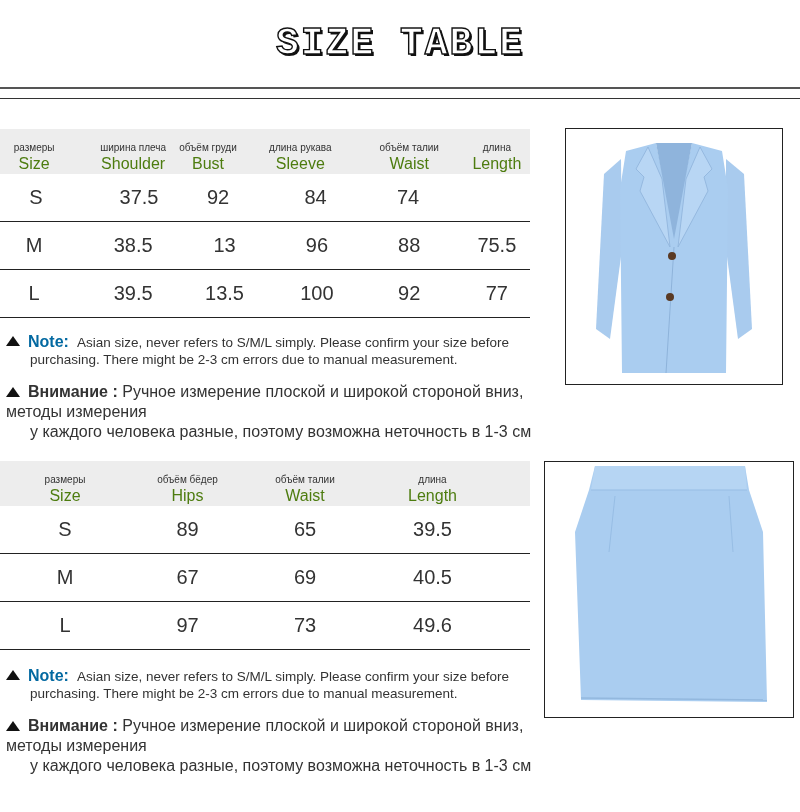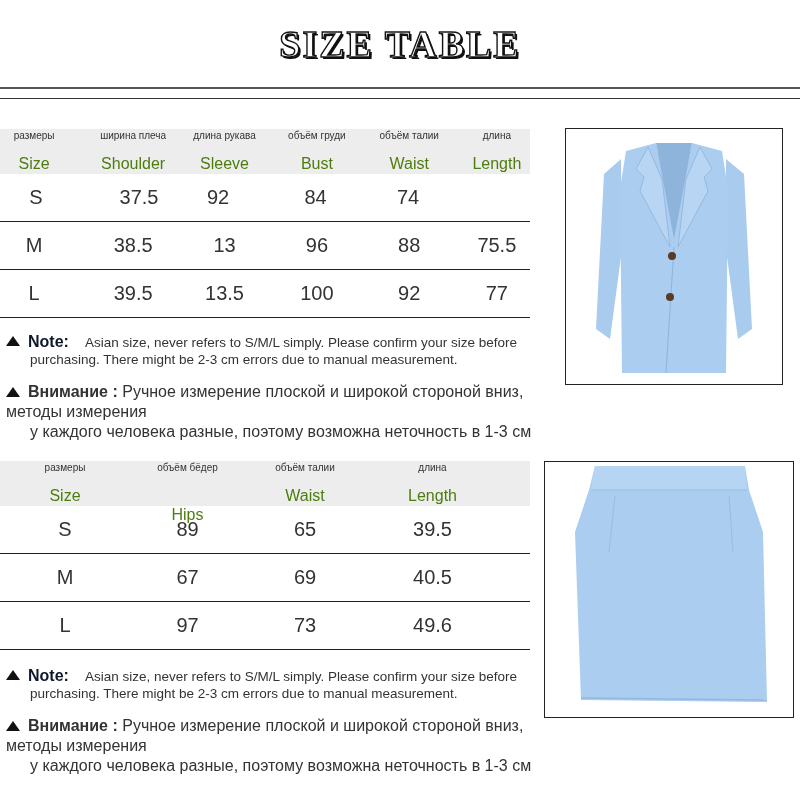--- a/index.html
+++ b/index.html
@@ -2,53 +2,53 @@
 <html><head>
   <meta charset="utf-8">
   <style>
     html, body { margin: 0; padding: 0; }
     body {
       width: 800px; height: 812px; background: #ffffff; position: relative; overflow: hidden;
       font-family: "Liberation Sans", "DejaVu Sans", sans-serif; color: #222;
     }
     .title {
       position: absolute; top: 22px; left: 0; width: 800px; text-align: center;
-      font-family: Liberation Serif, serif; font-weight: bold;
+      font-family: Liberation Mono, monospace; font-weight: bold;
       font-size: 38px; letter-spacing: 2px; color: #fff;
       -webkit-text-stroke: 1.4px #111;
       text-shadow: 2px 2px 0 #111;
     }
     .rule { position: absolute; left: 0; width: 800px; background: #555; }
     .rule.r1 { top: 87px; height: 2px; }
     .rule.r2 { top: 98px; height: 1px; background: #333; }
 
     .table { position: absolute; left: 0; width: 530px; }
     .t1 { top: 129px; }
     .t2 { top: 461px; }
     .thead { background: #ededed; height: 45px; display: flex; }
-    .th { display: flex; flex-direction: column; align-items: center; justify-content: space-between; text-align: center; }
+    .th { display: flex; flex-direction: column; align-items: center; justify-content: flex-end; text-align: center; }
     .th .ru { font-size: 10px; color: #333; line-height: 13px; }
     .th .en { font-size: 16px; color: #4d7c0f; line-height: 20px; }
     .trow { display: flex; height: 48px; border-bottom: 1.5px solid #222; box-sizing: border-box; }
     .td { display: flex; align-items: center; justify-content: center; font-size: 20px; color: #333; }
     .t1 .trow:first-of-type { }
     .t1 .c0 { width: 72px; }
     .t1 .c1 { width: 78px; margin-left: 28px; }
     .t1 .c2 { width: 115px; }
     .t1 .c3 { width: 80px; }
     .t1 .c4 { width: 115px; }
     .t1 .c5 { width: 70px; }
     .t2 .c0 { width: 130px; }
-    .t2 .c1 { width: 115px; gap: 31px; }
+    .t2 .c1 { width: 115px; }
     .t2 .c2 { width: 120px; }
     .t2 .c3 { width: 135px; }
 
     .note { position: absolute; left: 6px; width: 530px; font-size: 13.5px; color: #333; line-height: 17px; }
     .note .tri { display: inline-block; width: 0; height: 0; border-left: 7px solid transparent; border-right: 7px solid transparent; border-bottom: 10px solid #111; margin-right: 8px; vertical-align: 1px; }
-    .note .label { font-weight: bold; font-size: 16px; color: #0f172a; margin-right: 16px; }
+    .note .label { font-weight: bold; font-size: 16px; color: #0369a1; margin-right: 8px; }
     .note .indent { padding-left: 24px; display: block; }
     .warn { position: absolute; left: 6px; width: 540px; font-size: 16px; color: #333; line-height: 20px; }
     .warn .tri { display: inline-block; width: 0; height: 0; border-left: 7px solid transparent; border-right: 7px solid transparent; border-bottom: 10px solid #111; margin-right: 8px; vertical-align: 0; }
     .warn .label { font-weight: bold; }
     .warn .indent { padding-left: 24px; display: block; }
 
     .photo { position: absolute; border: 1.5px solid #222; background: #fff; box-sizing: border-box; }
     .photo.jacket { left: 565px; top: 128px; width: 218px; height: 257px; }
     .photo.skirt { left: 544px; top: 461px; width: 250px; height: 257px; }
     .photo svg { position: absolute; left: 0; top: 0; }
@@ -63,27 +63,27 @@
 <div class="table t1">
   <div class="thead">
     <div class="th c0">
         <span class="ru">размеры</span>
         <span class="en">Size</span>
       </div>
     <div class="th c1">
         <span class="ru">ширина плеча</span>
         <span class="en">Shoulder</span>
       </div>
+    <div class="th c3">
+        <span class="ru">объём груди</span>
+        <span class="en">Bust</span>
+      </div>
     <div class="th c2">
         <span class="ru">длина рукава</span>
         <span class="en">Sleeve</span>
-      </div>
-    <div class="th c3">
-        <span class="ru">объём груди</span>
-        <span class="en">Bust</span>
       </div>
     <div class="th c4">
         <span class="ru">объём талии</span>
         <span class="en">Waist</span>
       </div>
     <div class="th c5">
         <span class="ru">длина</span>
         <span class="en">Length</span>
       </div>
   </div>

